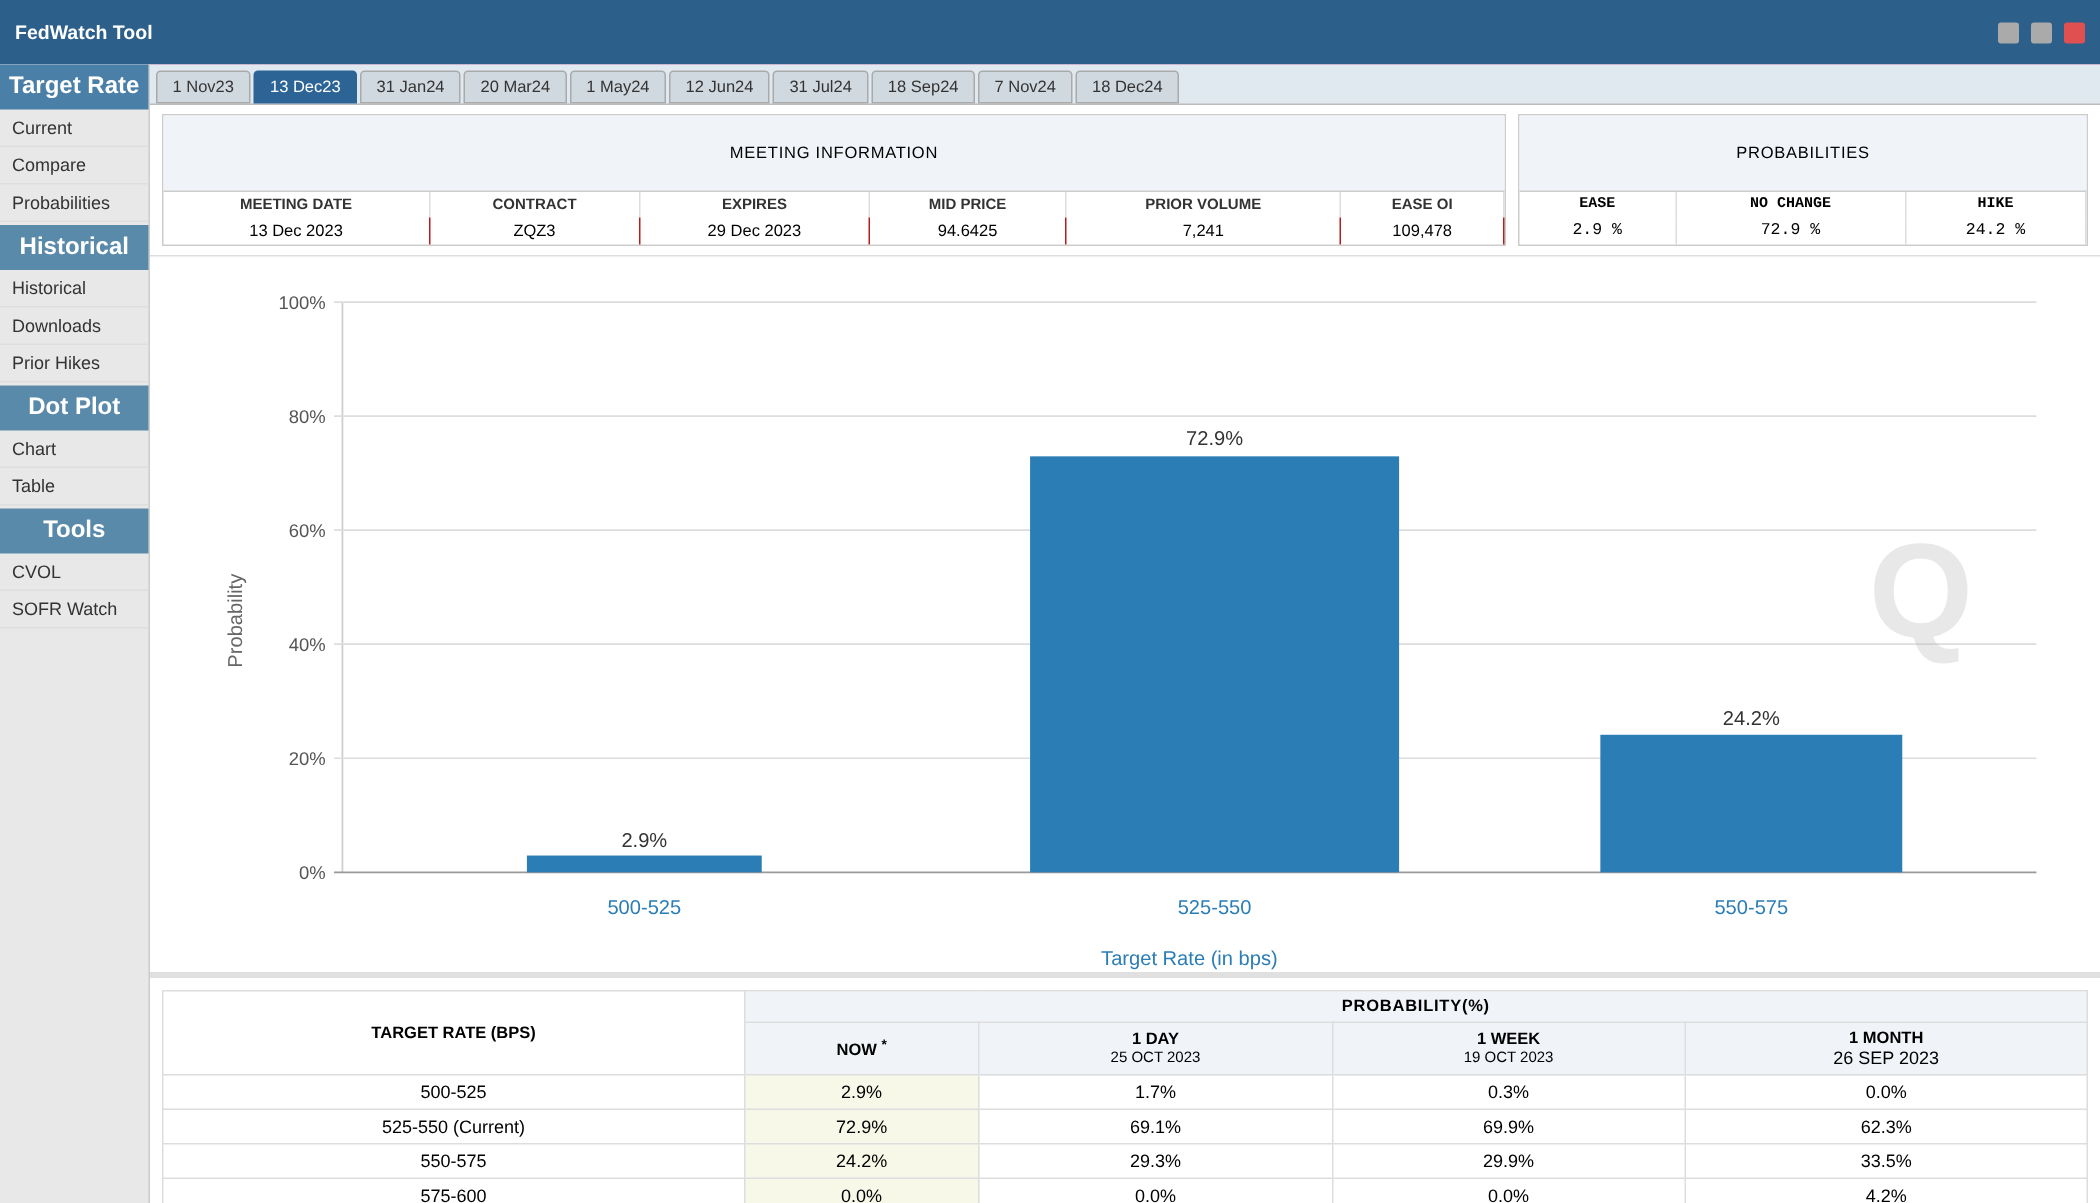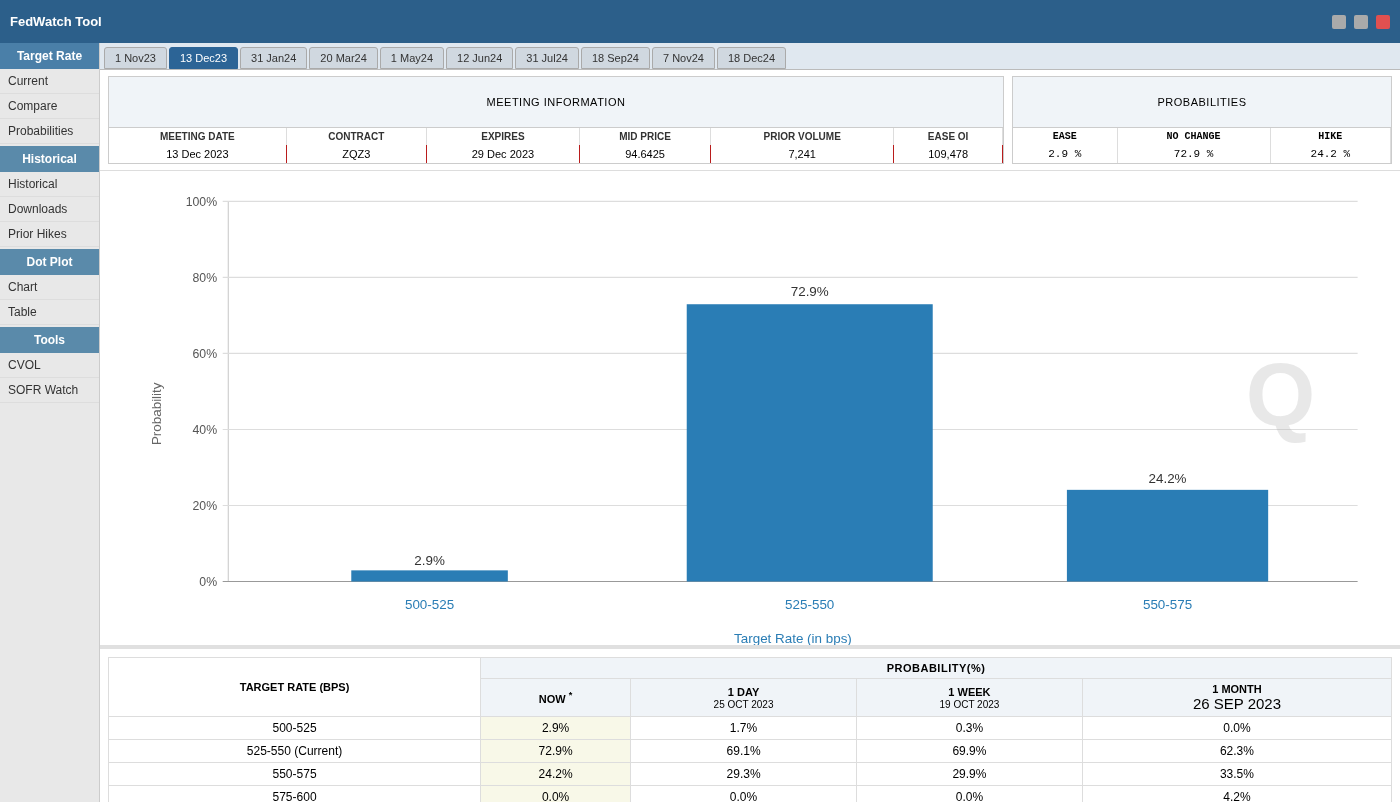--- a/index.html
+++ b/index.html
@@ -28,21 +28,21 @@
       background: #e8e8e8;
       border-right: 1px solid #ccc;
       display: flex;
       flex-direction: column;
     }
     .sidebar-section-header {
       background: #4a7fa8;
       color: white;
       text-align: center;
       padding: 6px 4px;
-      font-size: 12px;
+      font-size: 16px;
       font-weight: bold;
       cursor: pointer;
     }
     .sidebar-item {
       padding: 5px 8px;
       font-size: 12px;
       cursor: pointer;
       color: #333;
       border-bottom: 1px solid #ddd;
     }
@@ -344,21 +344,21 @@
       <table class="bottom-table">
         <thead>
           <tr>
             <th rowspan="2" class="rate-col">TARGET RATE (BPS)</th>
             <th colspan="5" class="prob-header section-header-cell">PROBABILITY(%)</th>
           </tr>
           <tr>
             <th class="now-col">NOW <sup>*</sup></th>
             <th>1 DAY<br><span style="font-weight:normal;font-size:10px;">25 OCT 2023</span></th>
             <th>1 WEEK<br><span style="font-weight:normal;font-size:10px;">19 OCT 2023</span></th>
-            <th>1 MONTH<br><span style="font-weight:normal;font-size:15px;">26 SEP 2023</span></th>
+            <th>1 MONTH<br><span style="font-weight:normal;font-size:12px;">26 SEP 2023</span></th>
           </tr>
         </thead>
         <tbody id="bottom-table-body">
         <tr>
               <td>500-525</td>
               <td class="now-col">2.9%</td>
               <td>1.7%</td>
               <td>0.3%</td>
               <td>0.0%</td>
             </tr>

